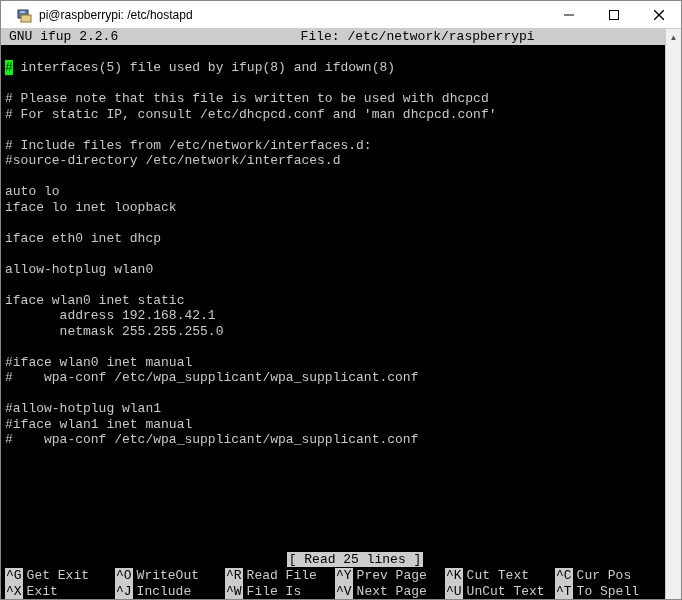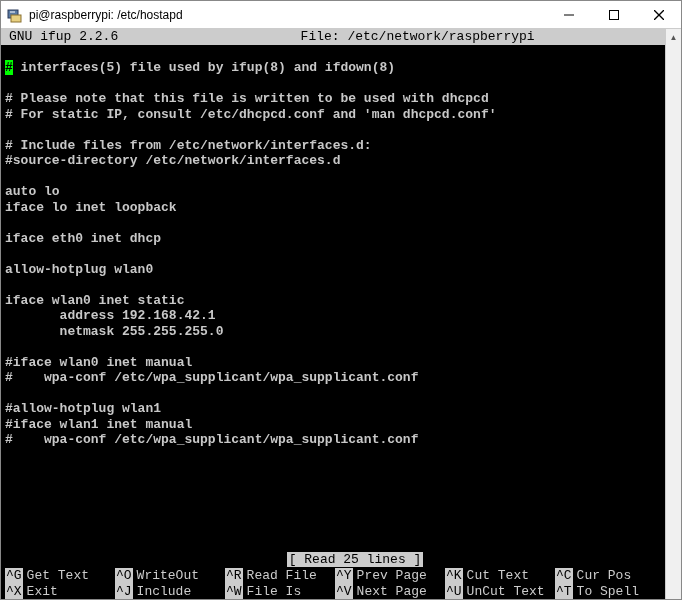--- a/index.html
+++ b/index.html
@@ -20,21 +20,21 @@
       height: 600px;
       border: 1px solid #888;
       display: flex;
       flex-direction: column;
     }
     .titlebar {
       height: 28px;
       background: #fff;
       display: flex;
       align-items: center;
-      padding-left: 6px;
+      padding-left: 16px;
       border-bottom: 1px solid #ccc;
     }
     .titlebar-icon {
       width: 16px;
       height: 16px;
       margin-right: 6px;
       display: flex;
       align-items: center;
       justify-content: center;
     }
@@ -99,21 +99,20 @@
     .nano-header-center {
       flex: 1;
       text-align: center;
       white-space: pre;
       margin-left: 60px;
     }
     .editor-body {
       padding-left: 4px;
       white-space: pre;
       color: #c8c8c8;
-      font-weight: bold;
     }
     .editor-line {
       white-space: pre;
     }
     .cursor-char {
       background: #00ff00;
       color: #000;
     }
     .status-line {
       position: absolute;
@@ -196,21 +195,21 @@
       <div class="editor-body" id="editor-body"><div class="editor-line"><span class="cursor-char">#</span> interfaces(5) file used by ifup(8) and ifdown(8)</div><div class="editor-line"> </div><div class="editor-line"># Please note that this file is written to be used with dhcpcd</div><div class="editor-line"># For static IP, consult /etc/dhcpcd.conf and 'man dhcpcd.conf'</div><div class="editor-line"> </div><div class="editor-line"># Include files from /etc/network/interfaces.d:</div><div class="editor-line">#source-directory /etc/network/interfaces.d</div><div class="editor-line"> </div><div class="editor-line">auto lo</div><div class="editor-line">iface lo inet loopback</div><div class="editor-line"> </div><div class="editor-line">iface eth0 inet dhcp</div><div class="editor-line"> </div><div class="editor-line">allow-hotplug wlan0</div><div class="editor-line"> </div><div class="editor-line">iface wlan0 inet static</div><div class="editor-line">       address 192.168.42.1</div><div class="editor-line">       netmask 255.255.255.0</div><div class="editor-line"> </div><div class="editor-line">#iface wlan0 inet manual</div><div class="editor-line">#    wpa-conf /etc/wpa_supplicant/wpa_supplicant.conf</div><div class="editor-line"> </div><div class="editor-line">#allow-hotplug wlan1</div><div class="editor-line">#iface wlan1 inet manual</div><div class="editor-line">#    wpa-conf /etc/wpa_supplicant/wpa_supplicant.conf</div></div>
 
       <div class="status-line">
         <span class="status-inner">[ Read 25 lines ]</span>
       </div>
 
       <div class="nano-footer">
         <div class="nano-footer-row" id="shortcuts-row1">
             <div class="nano-shortcut">
               <span class="nano-key">^G</span>
-              <span class="nano-label">Get Text</span>
+              <span class="nano-label">Get Exit</span>
             </div>
             <div class="nano-shortcut">
               <span class="nano-key">^O</span>
               <span class="nano-label">WriteOut</span>
             </div>
             <div class="nano-shortcut">
               <span class="nano-key">^R</span>
               <span class="nano-label">Read File</span>
             </div>
             <div class="nano-shortcut">

